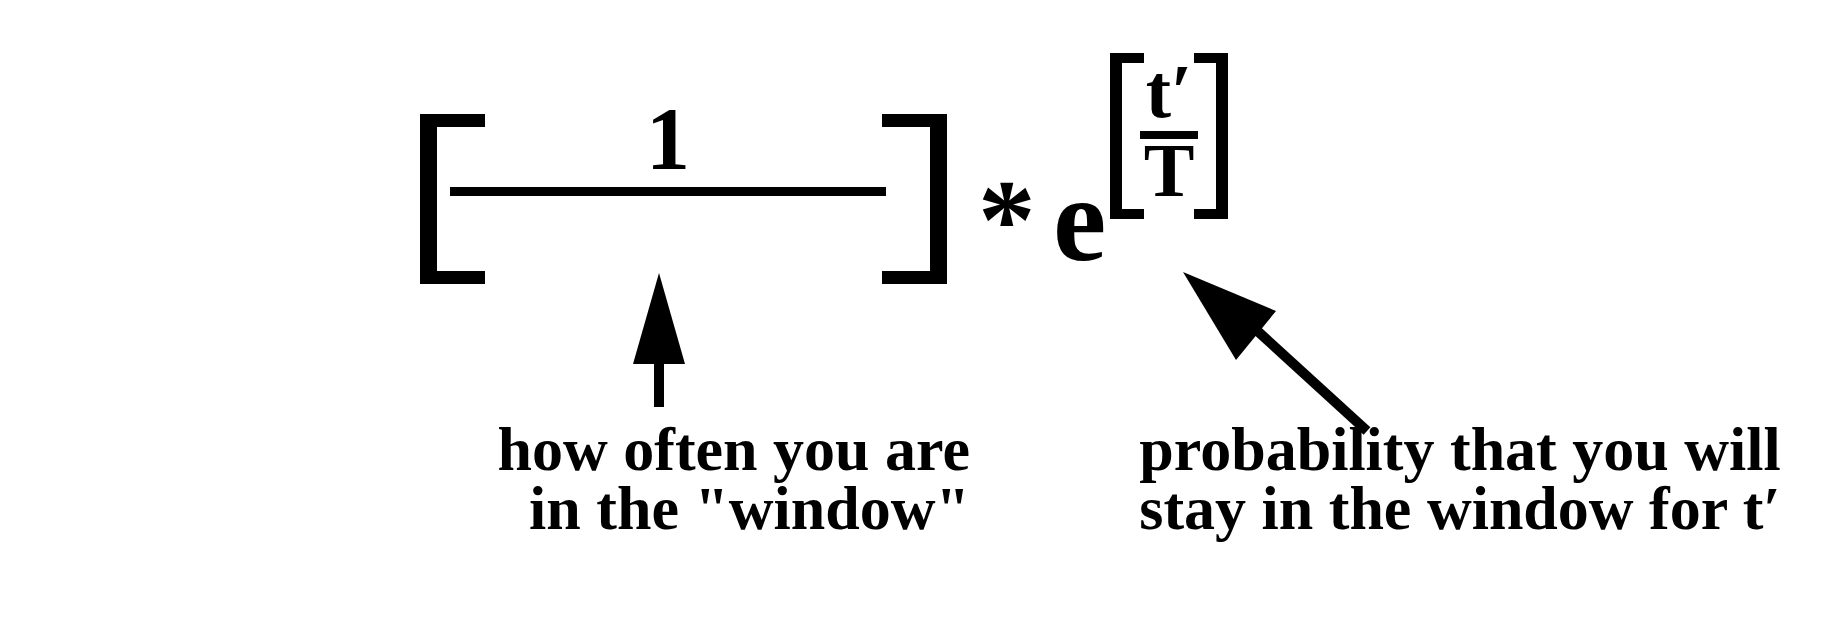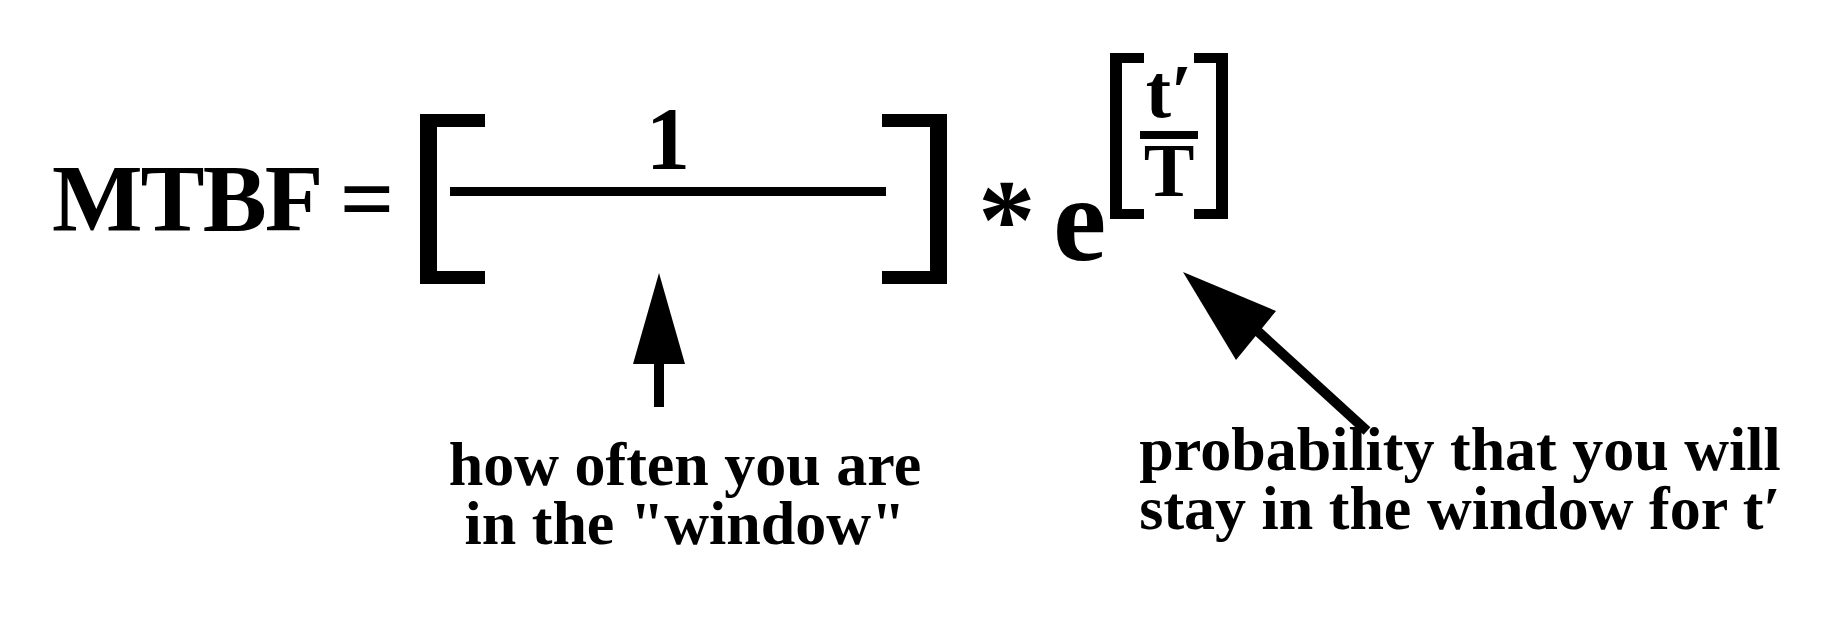--- a/index.html
+++ b/index.html
@@ -93,29 +93,28 @@
   .arrows { left: 0; top: 0; width: 1829px; height: 642px; pointer-events: none; }
 
   
   .note {
     font-weight: bold;
     font-size: 62px;
     line-height: 0.95;
     text-align: center;
     white-space: nowrap;
   }
-  .note-left  { left: 400px;  top: 435px; width: 570px; }
+  .note-left  { left: 400px;  top: 420px; width: 570px; text-align: right; }
   .note-right { left: 1105px; top: 420px; width: 710px; }
 </style>
 </head>
 <body>
 
 <div class="canvas">
 
-  <span class="abs lhs">MTBF =</span>
 
   <div class="abs bigbracket bracket-l"></div>
 
   <div class="abs frac">
     <span class="num">1</span>
   </div>
 
   <div class="abs bigbracket bracket-r"></div>
 
   <span class="abs mult">*</span>

